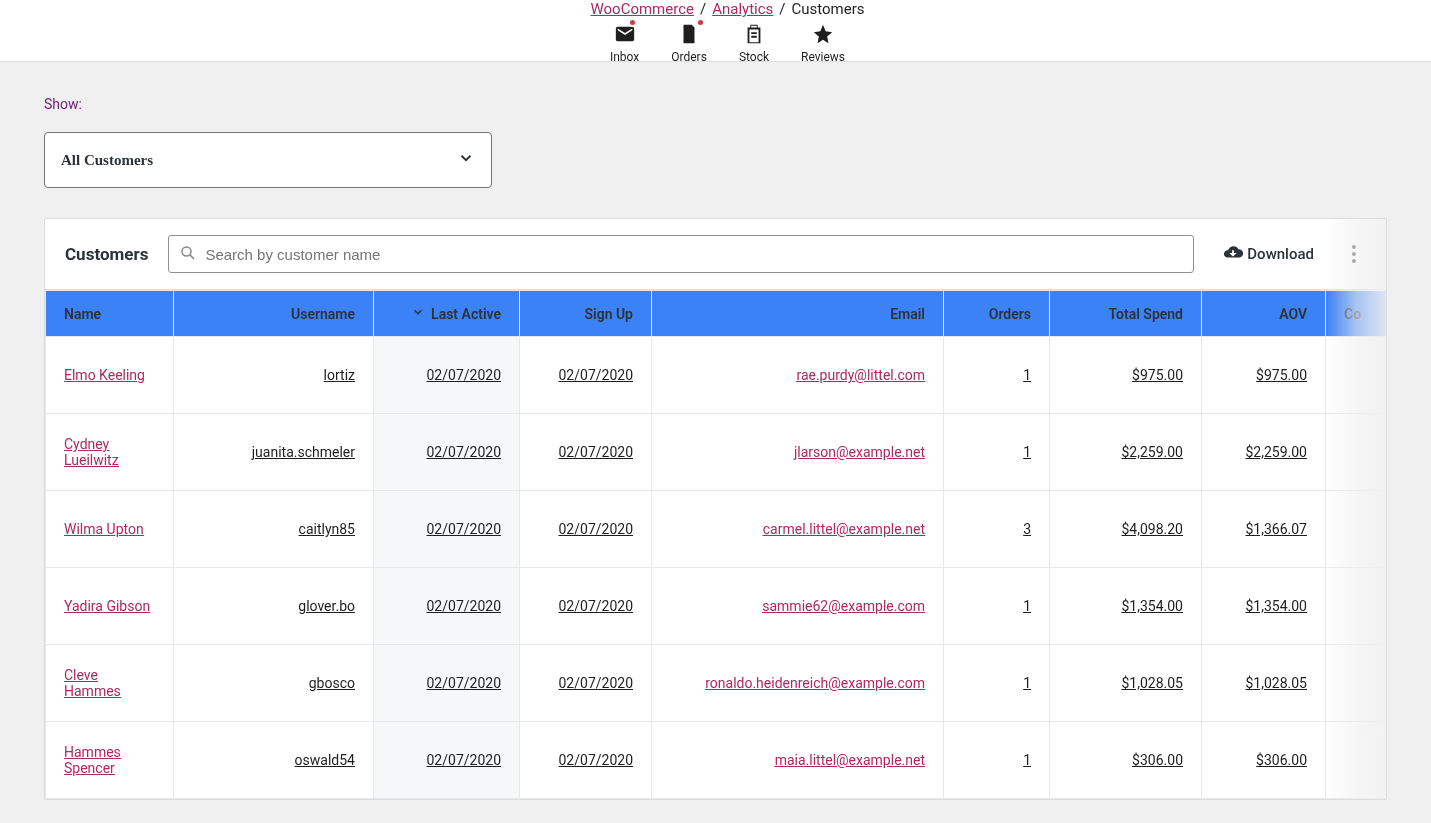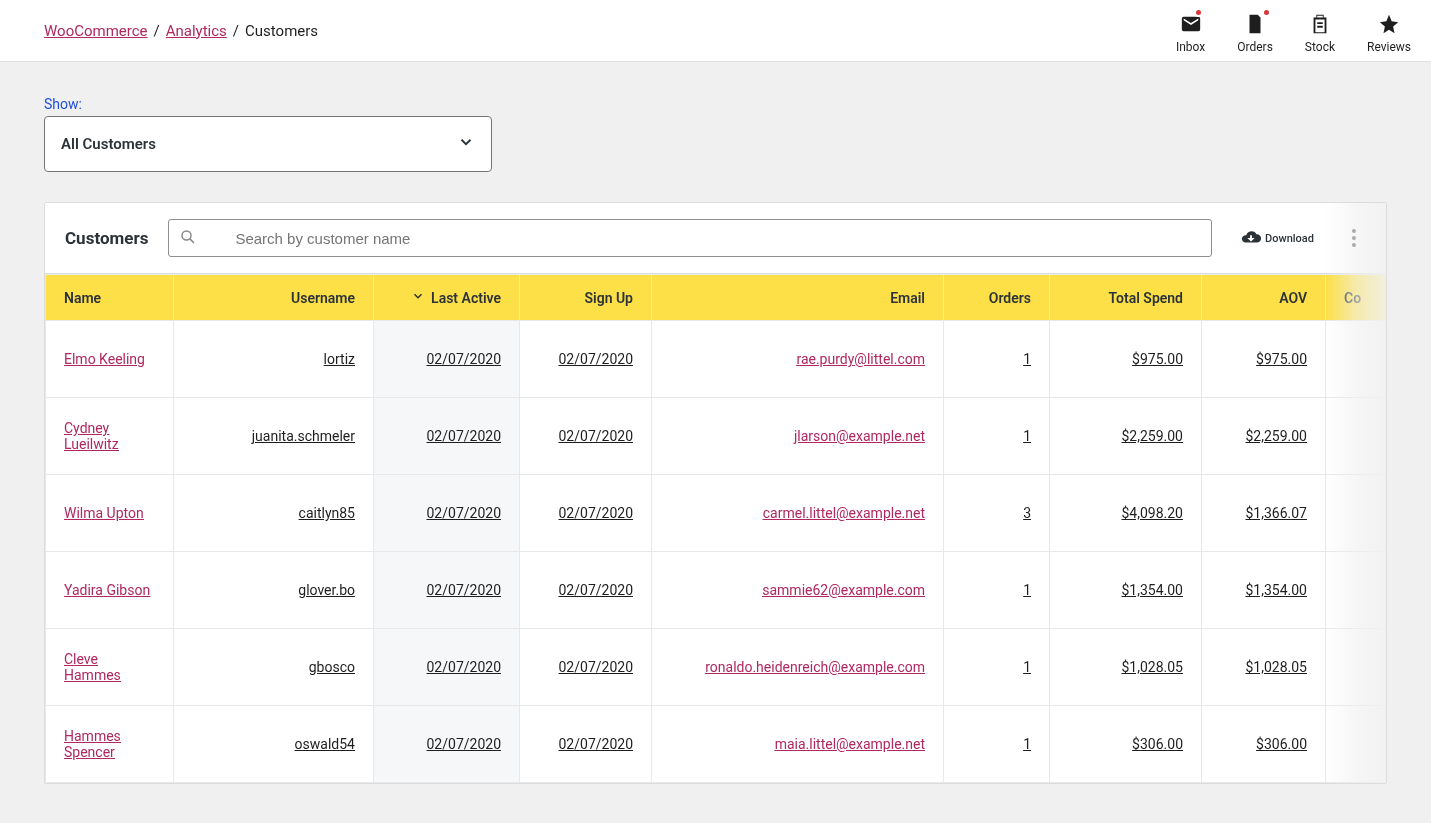--- a/index.html
+++ b/index.html
@@ -13,20 +13,21 @@
 
   
   .topbar {
     background: #fff;
     height: 62px;
     display: flex;
     align-items: center;
     justify-content: space-between;
     padding: 0 20px 0 44px;
     border-bottom: 1px solid #e0e0e0;
+    flex-direction: column;
   }
   .breadcrumb { font-size: 15px; display: flex; align-items: center; gap: 6px; }
   .breadcrumb .sep { color: #1e1e1e; }
   .breadcrumb .current { color: #1e1e1e; }
 
   .header-actions { display: flex; gap: 32px; align-items: flex-start; padding-top: 4px; }
   .header-item {
     display: flex; flex-direction: column; align-items: center; gap: 4px;
     cursor: pointer; position: relative; color: #1e1e1e;
   }
@@ -34,29 +35,29 @@
   .header-item .badge {
     position: absolute; top: -4px; right: 2px;
     width: 9px; height: 9px; border-radius: 50%;
     background: #d63638; border: 2px solid #fff;
   }
   .hicon { width: 24px; height: 24px; display:flex; align-items:center; justify-content:center; }
 
   
   .content { padding: 34px 44px; }
 
-  .show-label { font-size: 14px; color: #1d4ed8; margin-bottom: 4px; display: block; }
+  .show-label { font-size: 14px; color: #701a75; margin-bottom: 20px; display: block; }
   .filter-select {
     background: #fff;
     border: 1px solid #757575;
     border-radius: 4px;
     width: 448px; height: 56px;
     display: flex; align-items: center; justify-content: space-between;
     padding: 0 16px; cursor: pointer;
-    font-weight: 600; color: #2c3338; font-size: 15px;
+    font-weight: 600; color: #2c3338; font-size: 15px; font-family: Liberation Serif, serif;
   }
 
   
   .card {
     background: #fff;
     border: 1px solid #dcdcde;
     border-radius: 2px;
     margin-top: 30px;
     position: relative;
   }
@@ -66,25 +67,25 @@
     border-bottom: 1px solid #e0e0e0;
   }
   .card-title { font-size: 17px; font-weight: 700; }
   .search-wrap {
     flex: 1;
     display:flex; align-items:center;
     border: 1px solid #8c8f94; border-radius: 3px;
     height: 38px; padding: 0 10px; gap: 8px;
   }
   .search-wrap input {
-    border: none; outline: none; flex:1; font-size: 15px; background: transparent; margin-left: 30px;
+    border: none; outline: none; flex:1; font-size: 15px; background: transparent;
   }
   .download-btn {
     display:flex; align-items:center; gap: 3px; cursor:pointer;
-    font-size: 11px; font-weight: 500; padding: 0 8px;
+    font-size: 15px; font-weight: 500; padding: 0 8px;
   }
   .kebab { width: 24px; display:flex; flex-direction:column; align-items:center; gap:3px; cursor:pointer;}
   .kebab span { width:4px; height:4px; background:#555; border-radius:50%; }
 
   
   .table-scroll { overflow-x: auto; }
   table { border-collapse: collapse; width: 100%; table-layout: fixed; }
   th, td {
     border: 1px solid #e8e8e8;
     padding: 14px 18px;
@@ -96,21 +97,21 @@
   col.c-user     { width: 200px; }
   col.c-last     { width: 146px; }
   col.c-sign     { width: 132px; }
   col.c-email    { width: 292px; }
   col.c-orders   { width: 106px; }
   col.c-spend    { width: 152px; }
   col.c-aov      { width: 124px; }
   col.c-country  { width: 120px; }
 
   thead th {
-    background: #fde047;
+    background: #3b82f6;
     font-weight: 600;
     color: #2c3338;
     white-space: nowrap;
     margin-left: 20px;
   }
   th.right, td.right { text-align: right; }
   .th-sort { display:inline-flex; align-items:center; gap:6px; cursor:pointer; }
   tbody td.active-col { background: #f6f7f8; }
   tbody tr { height: 77px; }
   tbody td { color: #1e1e1e; text-decoration: underline; }

